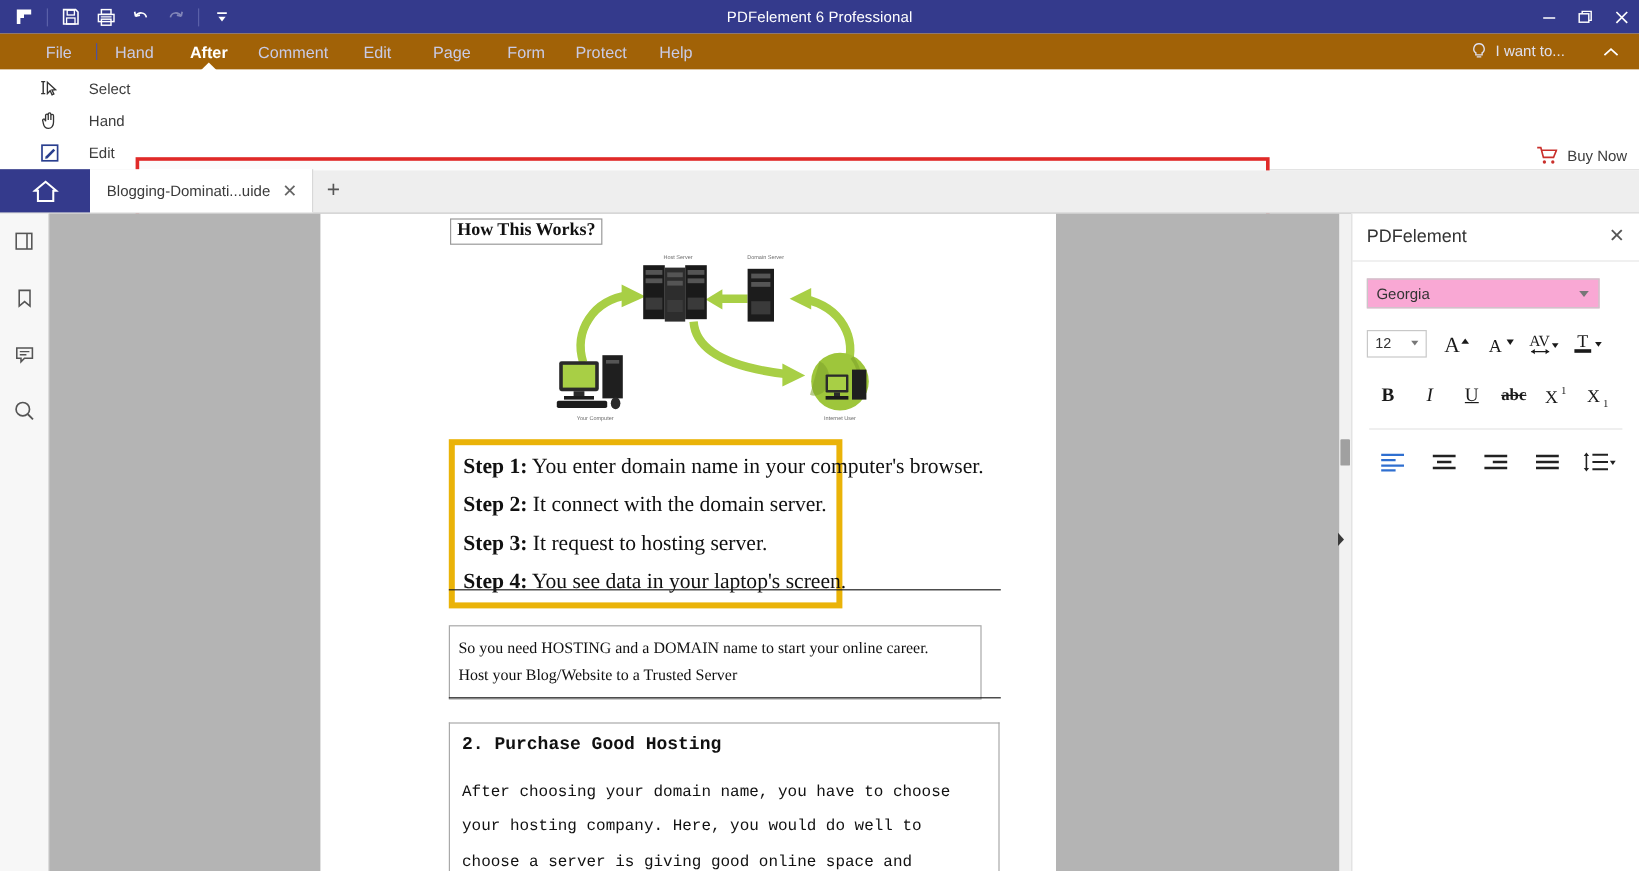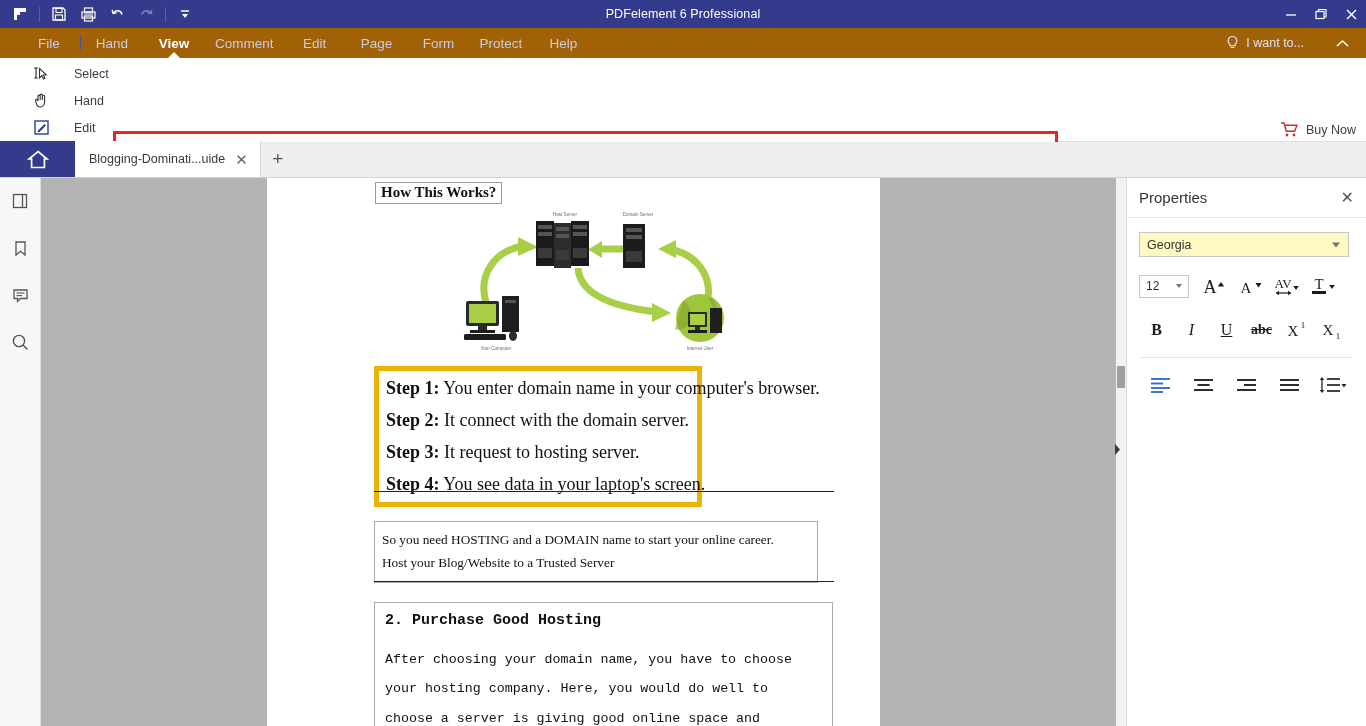--- a/index.html
+++ b/index.html
@@ -272,22 +272,22 @@
   }
   .props-head {
     height: 40px; display: flex; align-items: center;
     padding: 0 12px 0 12px;
     border-bottom: 1px solid #e6e6e6;
   }
   .props-title { font-size: 15px; color: #333; flex: 1; }
   .props-close { color: #555; font-size: 16px; line-height: 1; }
   .props-body { padding: 14px 12px 0 12px; }
   .fontsel {
-    width: 210px; height: 25px;
-    border: 1px solid #c8c8c8; background: #fef9c3;
+    width: 194px; height: 25px;
+    border: 1px solid #c8c8c8; background: #f9a8d4;
     display: flex; align-items: center;
     font-size: 12.5px; color: #333;
     padding-left: 7px; position: relative;
   }
   .fontsel .caret {
     position: absolute; right: 8px; top: 50%; transform: translateY(-50%);
     width: 0; height: 0;
     border-left: 4px solid transparent;
     border-right: 4px solid transparent;
     border-top: 5px solid #777;
@@ -404,21 +404,21 @@
             <line x1="11" y1="2" x2="2" y2="11" stroke="#fff" stroke-width="1.4"></line>
           </svg>
       </div>
     </div>
   </div>
 
   <div class="ribbon-tabs">
     <div class="rtab first">File</div>
     <div class="rtab-sep"></div>
     <div class="rtab">Hand</div>
-    <div class="rtab active">View</div>
+    <div class="rtab active">After</div>
     <div class="rtab">Comment</div>
     <div class="rtab">Edit</div>
     <div class="rtab">Page</div>
     <div class="rtab">Form</div>
     <div class="rtab">Protect</div>
     <div class="rtab">Help</div>
 
     <div class="iwant">
       <span>
         <svg width="15" height="17" viewBox="0 0 15 17">
@@ -774,21 +774,21 @@
     </div>
   </div>
   <div class="ws-expand" style="position:absolute; left:1113px; top:443px;">
     <svg width="8" height="13" viewBox="0 0 8 13">
         <path d="M2 1 L7 6.5 L2 12 Z" fill="#3a3a3a"></path>
       </svg>
   </div>
 
   <div class="props">
     <div class="props-head">
-      <span class="props-title">Properties</span>
+      <span class="props-title">PDFelement</span>
       <span class="props-close">✕</span>
     </div>
     <div class="props-body">
 
       <div class="fontsel">
         <span>Georgia</span>
         <span class="caret"></span>
       </div>
 
       <div class="fsrow">

